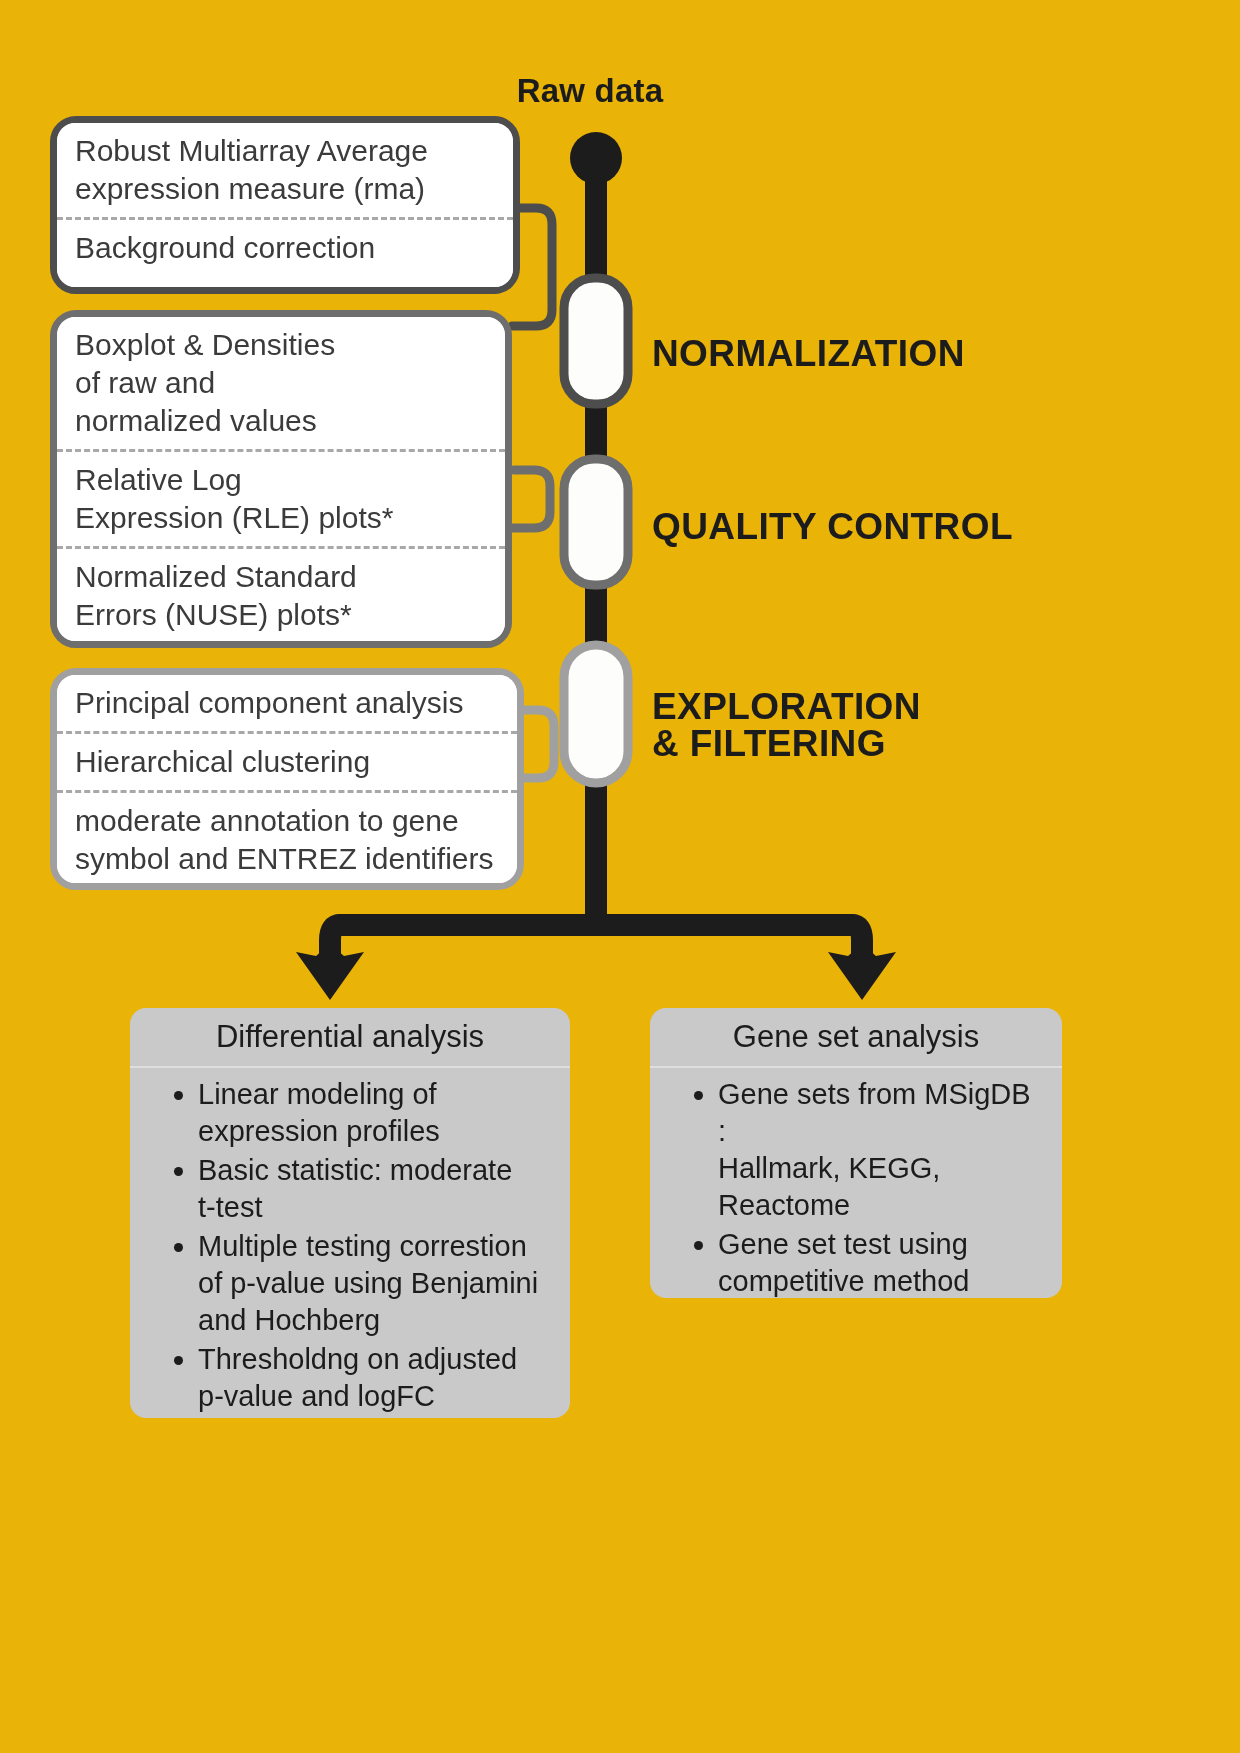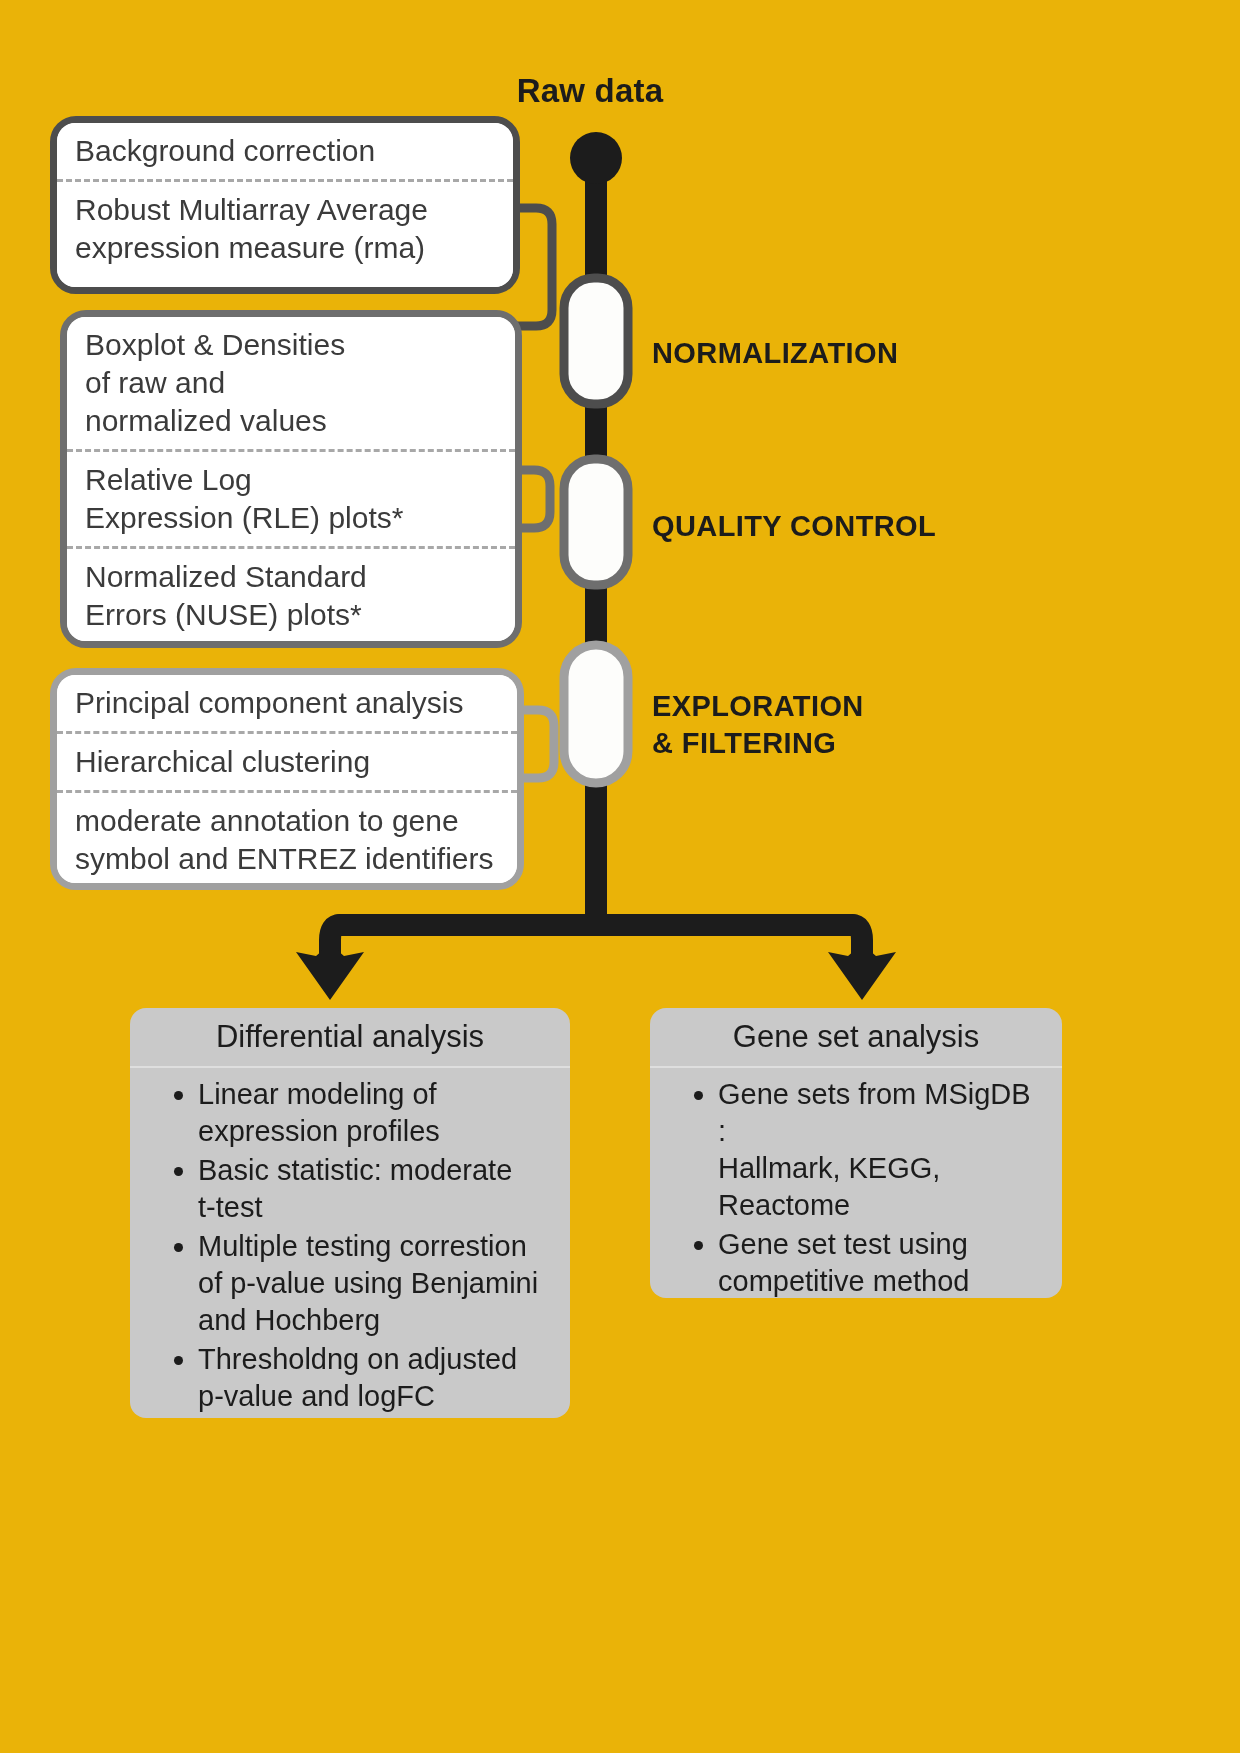--- a/index.html
+++ b/index.html
@@ -73,40 +73,40 @@
 
   #card-normalization {
     left: 50px;
     top: 116px;
     width: 470px;
     height: 178px;
     border-width: 7px;
     border-color: #4d4d4d;
   }
   #card-qc {
-    left: 60px;
+    left: 50px;
     top: 310px;
     width: 462px;
     height: 338px;
     border-width: 7px;
     border-color: #6e6e6e;
   }
   #card-exploration {
     left: 50px;
     top: 668px;
     width: 474px;
     height: 222px;
     border-width: 7px;
     border-color: #a0a0a0;
   }
 
   
   .stage-label {
     position: absolute;
-    font-size: 29px;
+    font-size: 37px;
     font-weight: bold;
     letter-spacing: 0.4px;
     line-height: 37px;
     color: #1c1c1c;
     white-space: pre-line;
   }
   #label-normalization { left: 652px; top: 335px; }
   #label-qc           { left: 652px; top: 508px; }
   #label-exploration  { left: 652px; top: 688px; }
 
@@ -195,23 +195,23 @@
 
     <path d="M 596 900 L 596 925" stroke="#1c1c1c" stroke-width="22" fill="none"></path>
 
     <polygon points="330,1000 296,952 316,956 330,944 344,956 364,952" fill="#1c1c1c"></polygon>
 
     <polygon points="862,1000 828,952 848,956 862,944 876,956 896,952" fill="#1c1c1c"></polygon>
   </svg>
 
   <div id="card-normalization" class="stage-card">
     <div class="stage-card-inner">
-      <div class="stage-row">Background correction</div>
       <div class="stage-row">Robust Multiarray Average
 expression measure (rma)</div>
+      <div class="stage-row">Background correction</div>
     </div>
   </div>
 
   <div id="card-qc" class="stage-card">
     <div class="stage-card-inner">
       <div class="stage-row">Boxplot &amp; Densities
 of raw and
 normalized values</div>
       <div class="stage-row">Relative Log
 Expression (RLE) plots*</div>

